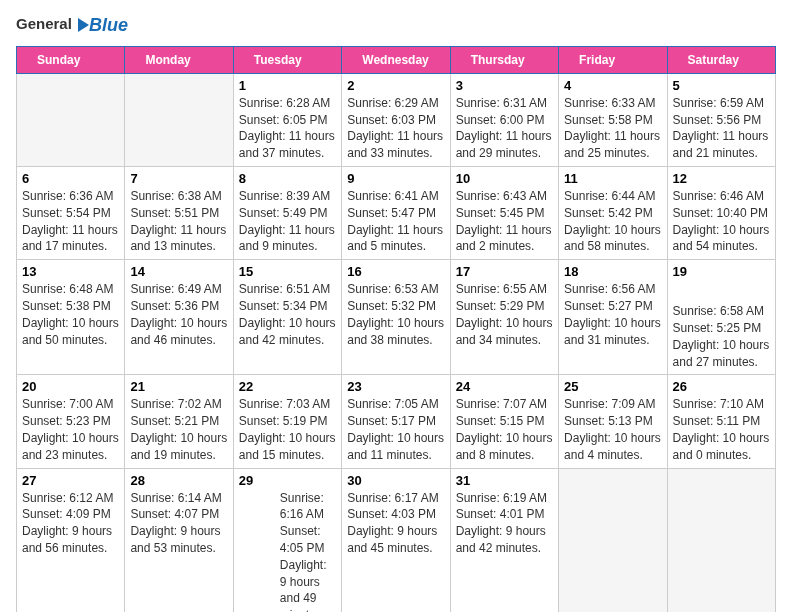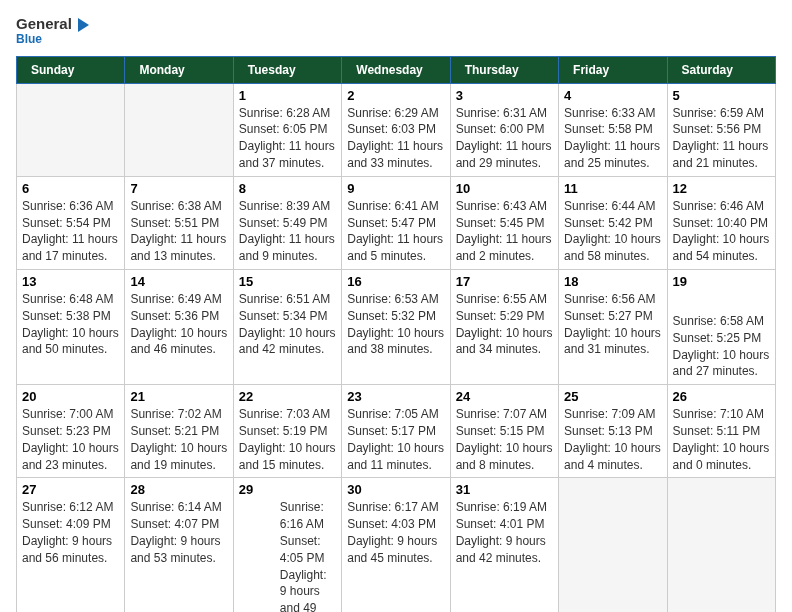--- a/index.html
+++ b/index.html
@@ -28,23 +28,23 @@
       font-size: 16px;
       font-weight: normal;
       color: #555;
     }
     .calendar {
       width: 100%;
       border-collapse: collapse;
       font-size: 11px;
     }
     .calendar th {
-      background: #14532d;
+      background: #ec4899;
       color: #fff;
-      padding: 6px 14px;
+      padding: 6px 20px;
       text-align: left;
       font-size: 12px;
       border: 1px solid #2a6db5;
     }
     .calendar td {
       border: 1px solid #ccc;
       padding: 4px 5px;
       vertical-align: top;
       height: 80px;
       width: calc(100% / 7);
@@ -63,34 +63,33 @@
       font-size: 12px;
       color: #333;
       line-height: 1.4;
     }
     .logo-wrapper {
       display: flex;
       align-items: center;
     }
     .logo-text {
       display: flex;
-      flex-direction: column;
       line-height: 1.1;
     }
   </style>
 </head>
 <body>
 
 <div class="header">
   <div class="logo-wrapper">
     <div class="logo-text">
       <span style="font-size:15px;color:#333;font-weight:bold;">General
         <span style="display:inline-block;width:0;height:0;border-top:7px solid transparent;border-bottom:7px solid transparent;border-left:11px solid #1a6db5;margin-left:2px;vertical-align:middle;"></span>
       </span>
-      <span style="font-size:12px;color:#1a6db5;font-weight:bold;">Blue</span>
+      <span style="font-size:18px;color:#1a6db5;font-weight:bold;font-style:italic;">Blue</span>
     </div>
   </div>
   <div class="title-block">
     <h1></h1>
     <h2></h2>
   </div>
 </div>
 
 <table class="calendar">
   <thead>

